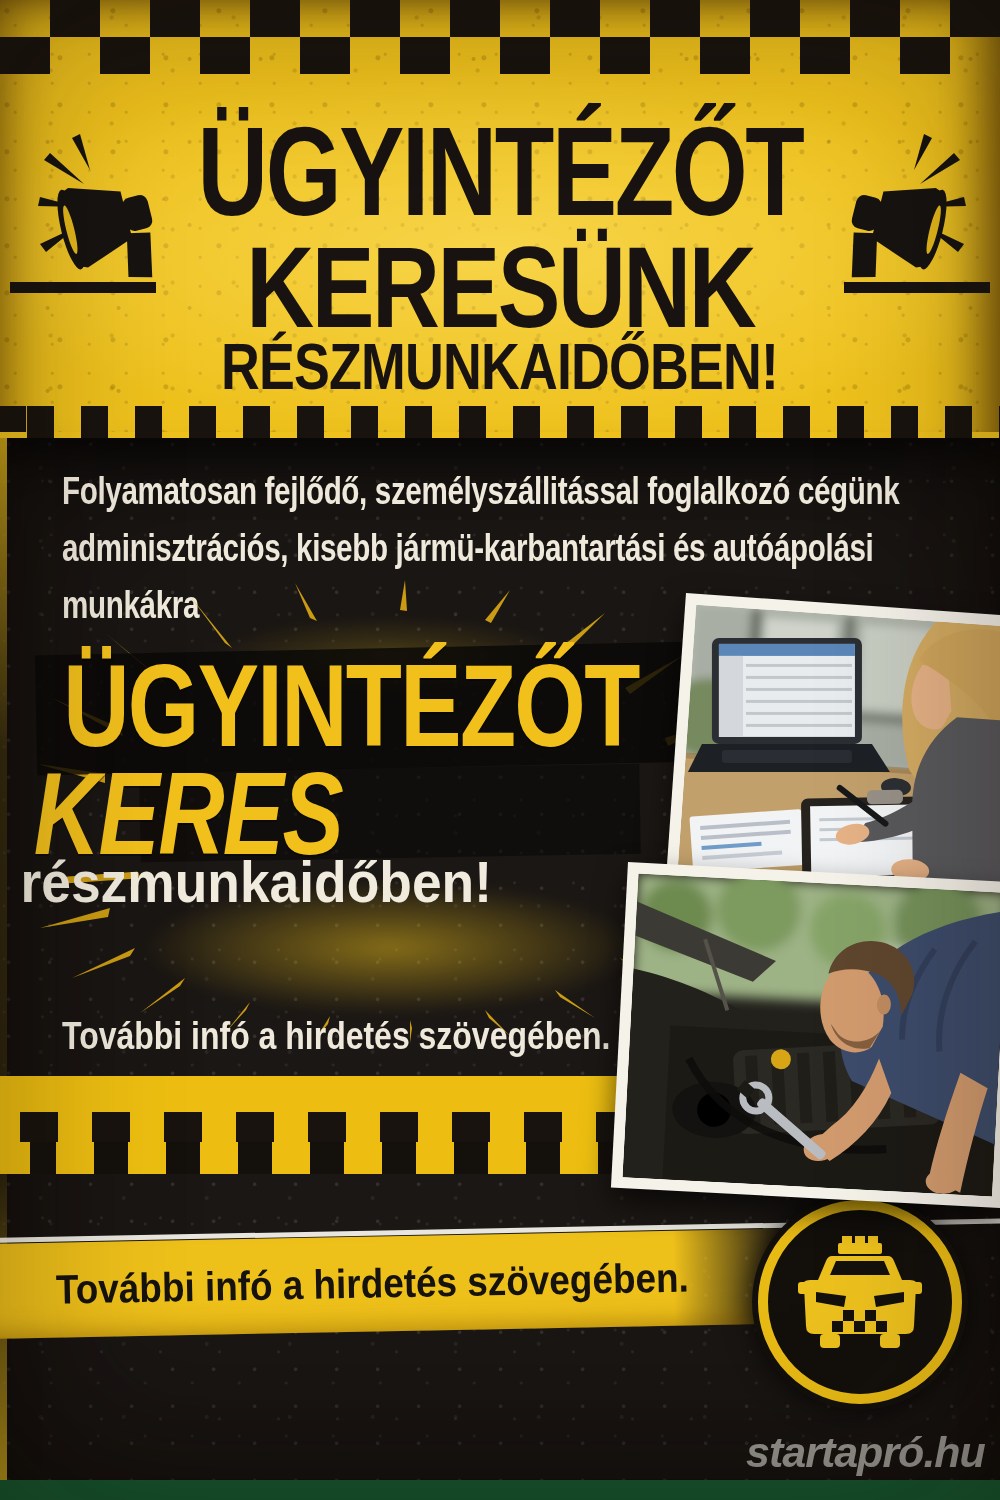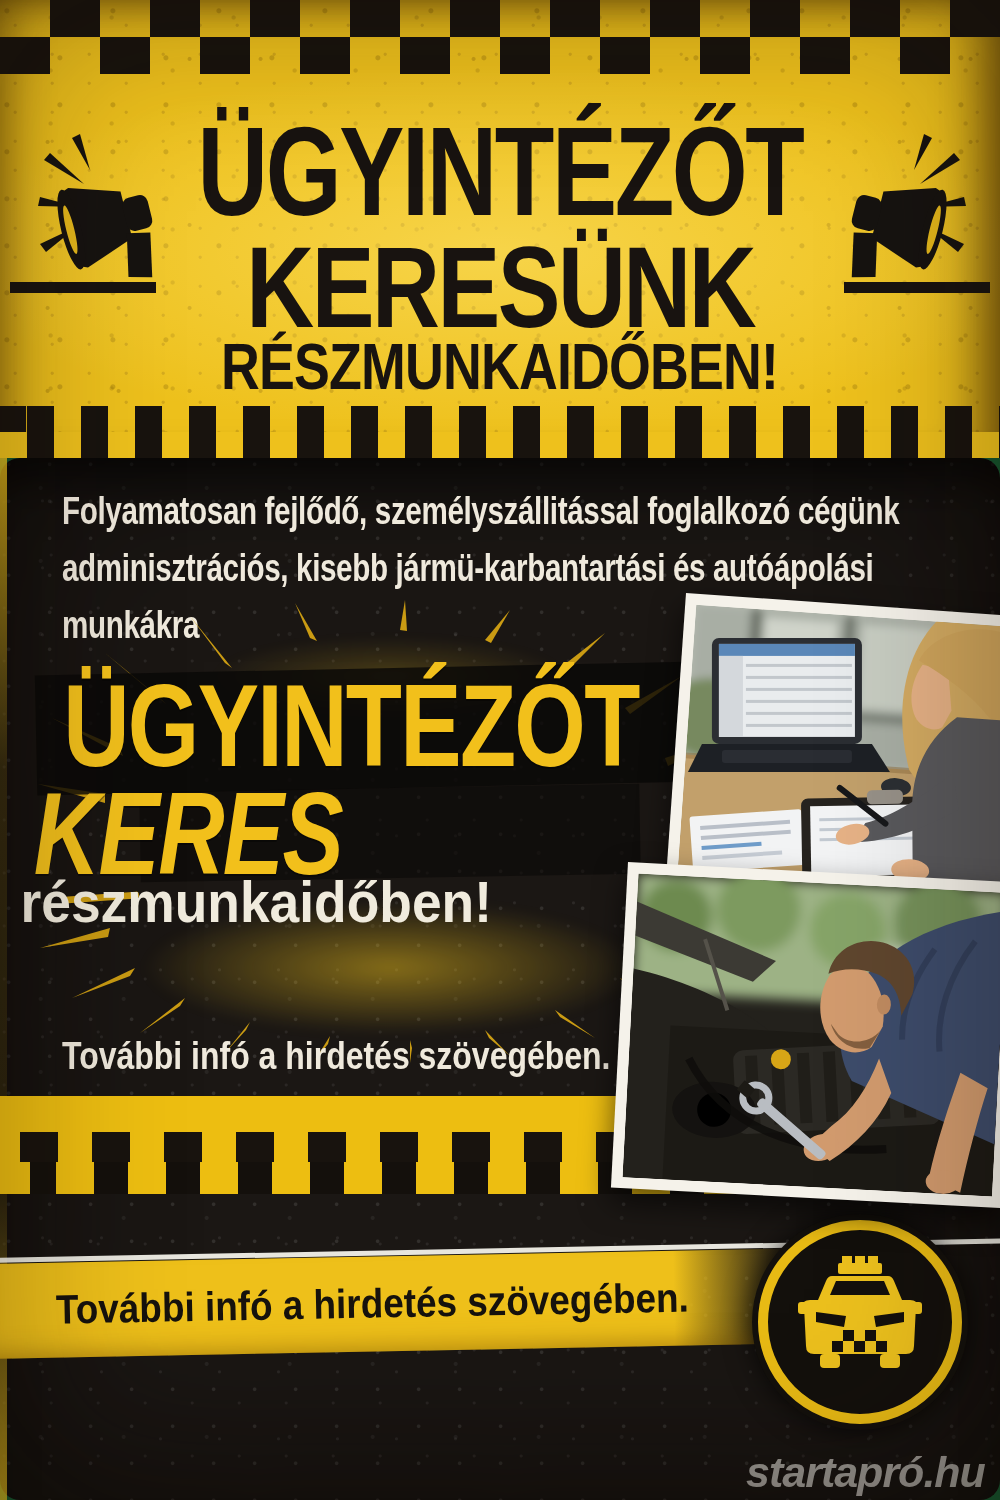--- a/index.html
+++ b/index.html
@@ -39,29 +39,29 @@
   .tagline{position:absolute;left:0;top:330px;width:1000px;text-align:center;
     font-size:64px;font-weight:900;color:#181310;letter-spacing:-1px;white-space:nowrap;}
   .tagline .cx{display:inline-block;transform:scaleX(.84);}
 
   .checker-div{position:absolute;left:0;bottom:0;width:100%;}
   .cd-row{height:26px;}
   .cd-row.r1{background-image:repeating-linear-gradient(90deg,#18130e 0 27px,transparent 27px 54px);background-position-x:27px;}
   .cd-row.r2{background-color:#18130e;background-image:repeating-linear-gradient(90deg,#eec11c 0 27px,transparent 27px 54px);}
 
   
-  .sec-black{position:absolute;left:0;top:458px;width:1000px;height:1042px;
+  .sec-black{position:absolute;left:0;top:438px;width:1000px;height:1042px;
     background-color:#1b1714;
     background-image:
       radial-gradient(circle 1.3px at 21% 17%, rgba(255,255,255,.10) 0 1.3px, transparent 2.3px),
       radial-gradient(circle 1px at 72% 64%, rgba(255,255,255,.08) 0 1px, transparent 2px),
       radial-gradient(circle 1.5px at 49% 41%, rgba(255,255,255,.06) 0 1.5px, transparent 2.5px),
       radial-gradient(circle 1px at 9% 83%, rgba(255,255,255,.07) 0 1px, transparent 2px);
     background-size:41px 37px,59px 67px,83px 73px,47px 53px;
-    box-shadow:inset 0 40px 60px -30px rgba(0,0,0,.8), inset 0 0 170px rgba(0,0,0,.55);border-radius:20px;}
+    box-shadow:inset 0 40px 60px -30px rgba(0,0,0,.8), inset 0 0 170px rgba(0,0,0,.55);}
   .sec-black::before{content:"";position:absolute;left:0;top:0;width:7px;height:100%;
     background:linear-gradient(180deg,rgba(238,193,28,.8),rgba(238,193,28,.15) 30%,rgba(238,193,28,.1) 70%,rgba(238,193,28,.7));}
 
   .intro{position:absolute;left:62px;top:24px;color:#efe9dc;font-size:39px;font-weight:700;line-height:57px;white-space:nowrap;}
   .intro .cx{display:inline-block;transform:scaleX(.76);transform-origin:0 50%;letter-spacing:-.5px;}
 
   .burst{position:absolute;left:10px;top:140px;width:760px;height:470px;}
   .glow1{position:absolute;left:140px;top:442px;width:500px;height:135px;
     background:radial-gradient(ellipse at 50% 50%, rgba(238,193,29,.5), rgba(238,193,29,0) 70%);filter:blur(6px);}
   .glow2{position:absolute;left:210px;top:178px;width:360px;height:80px;

